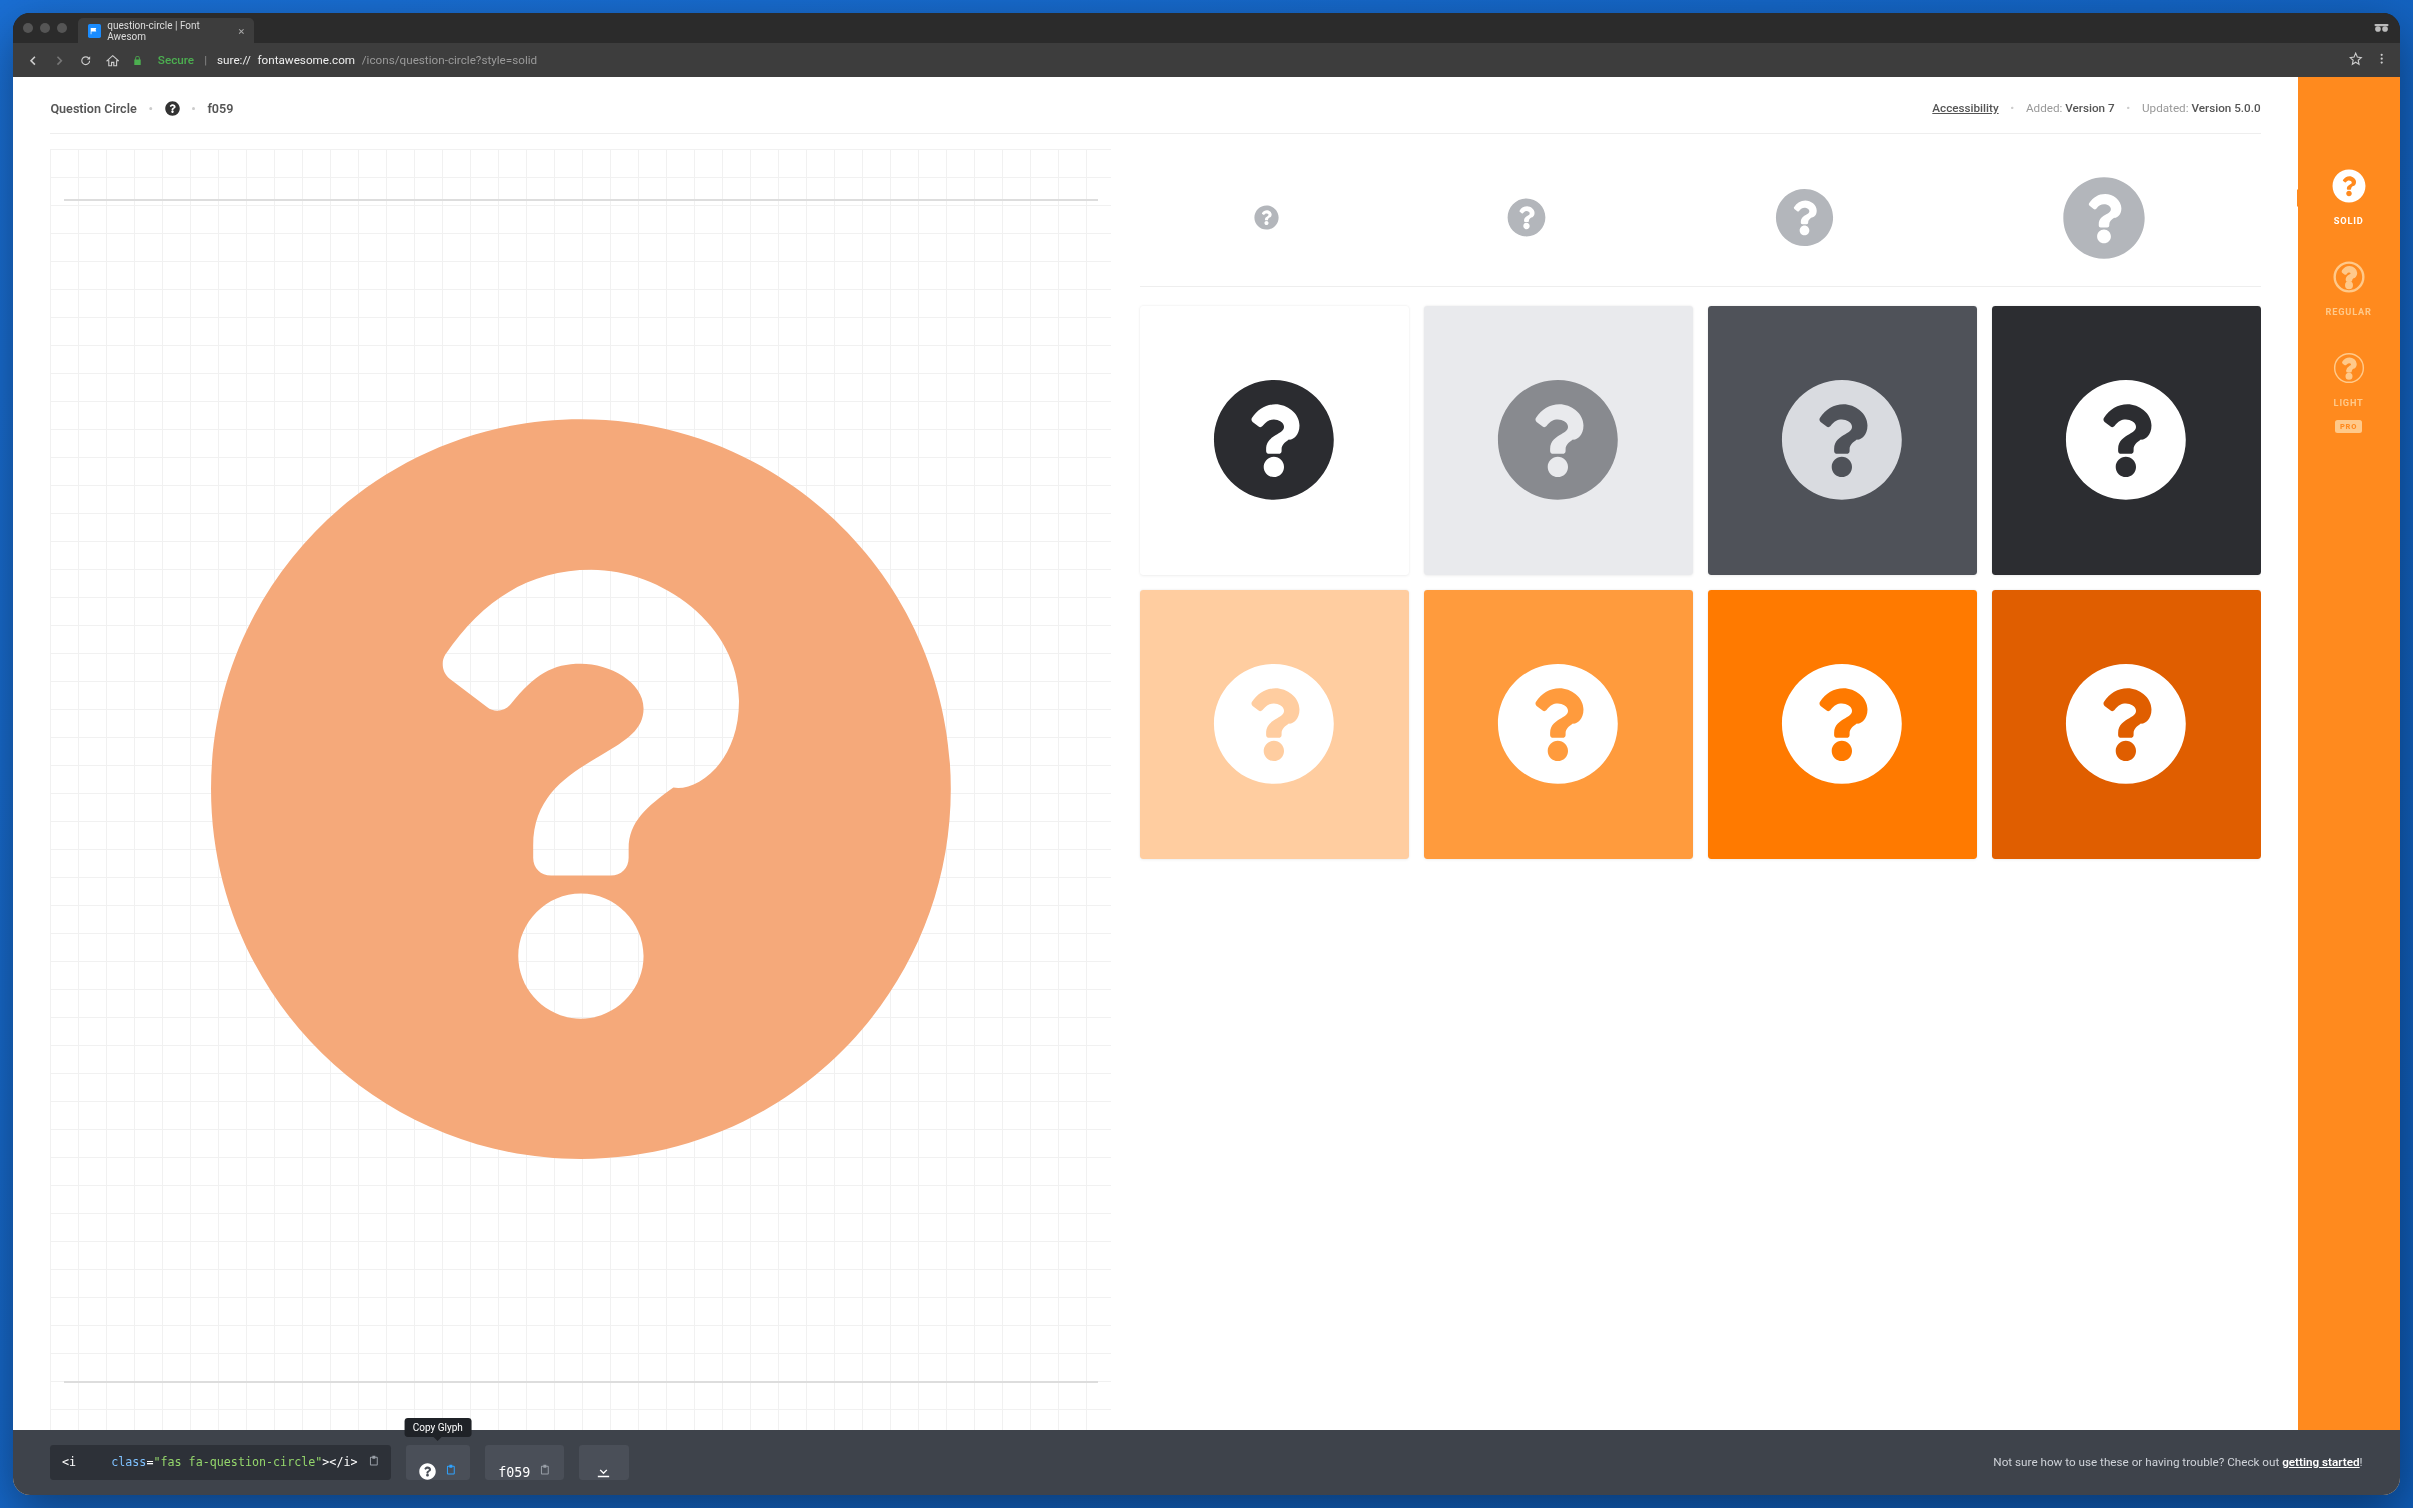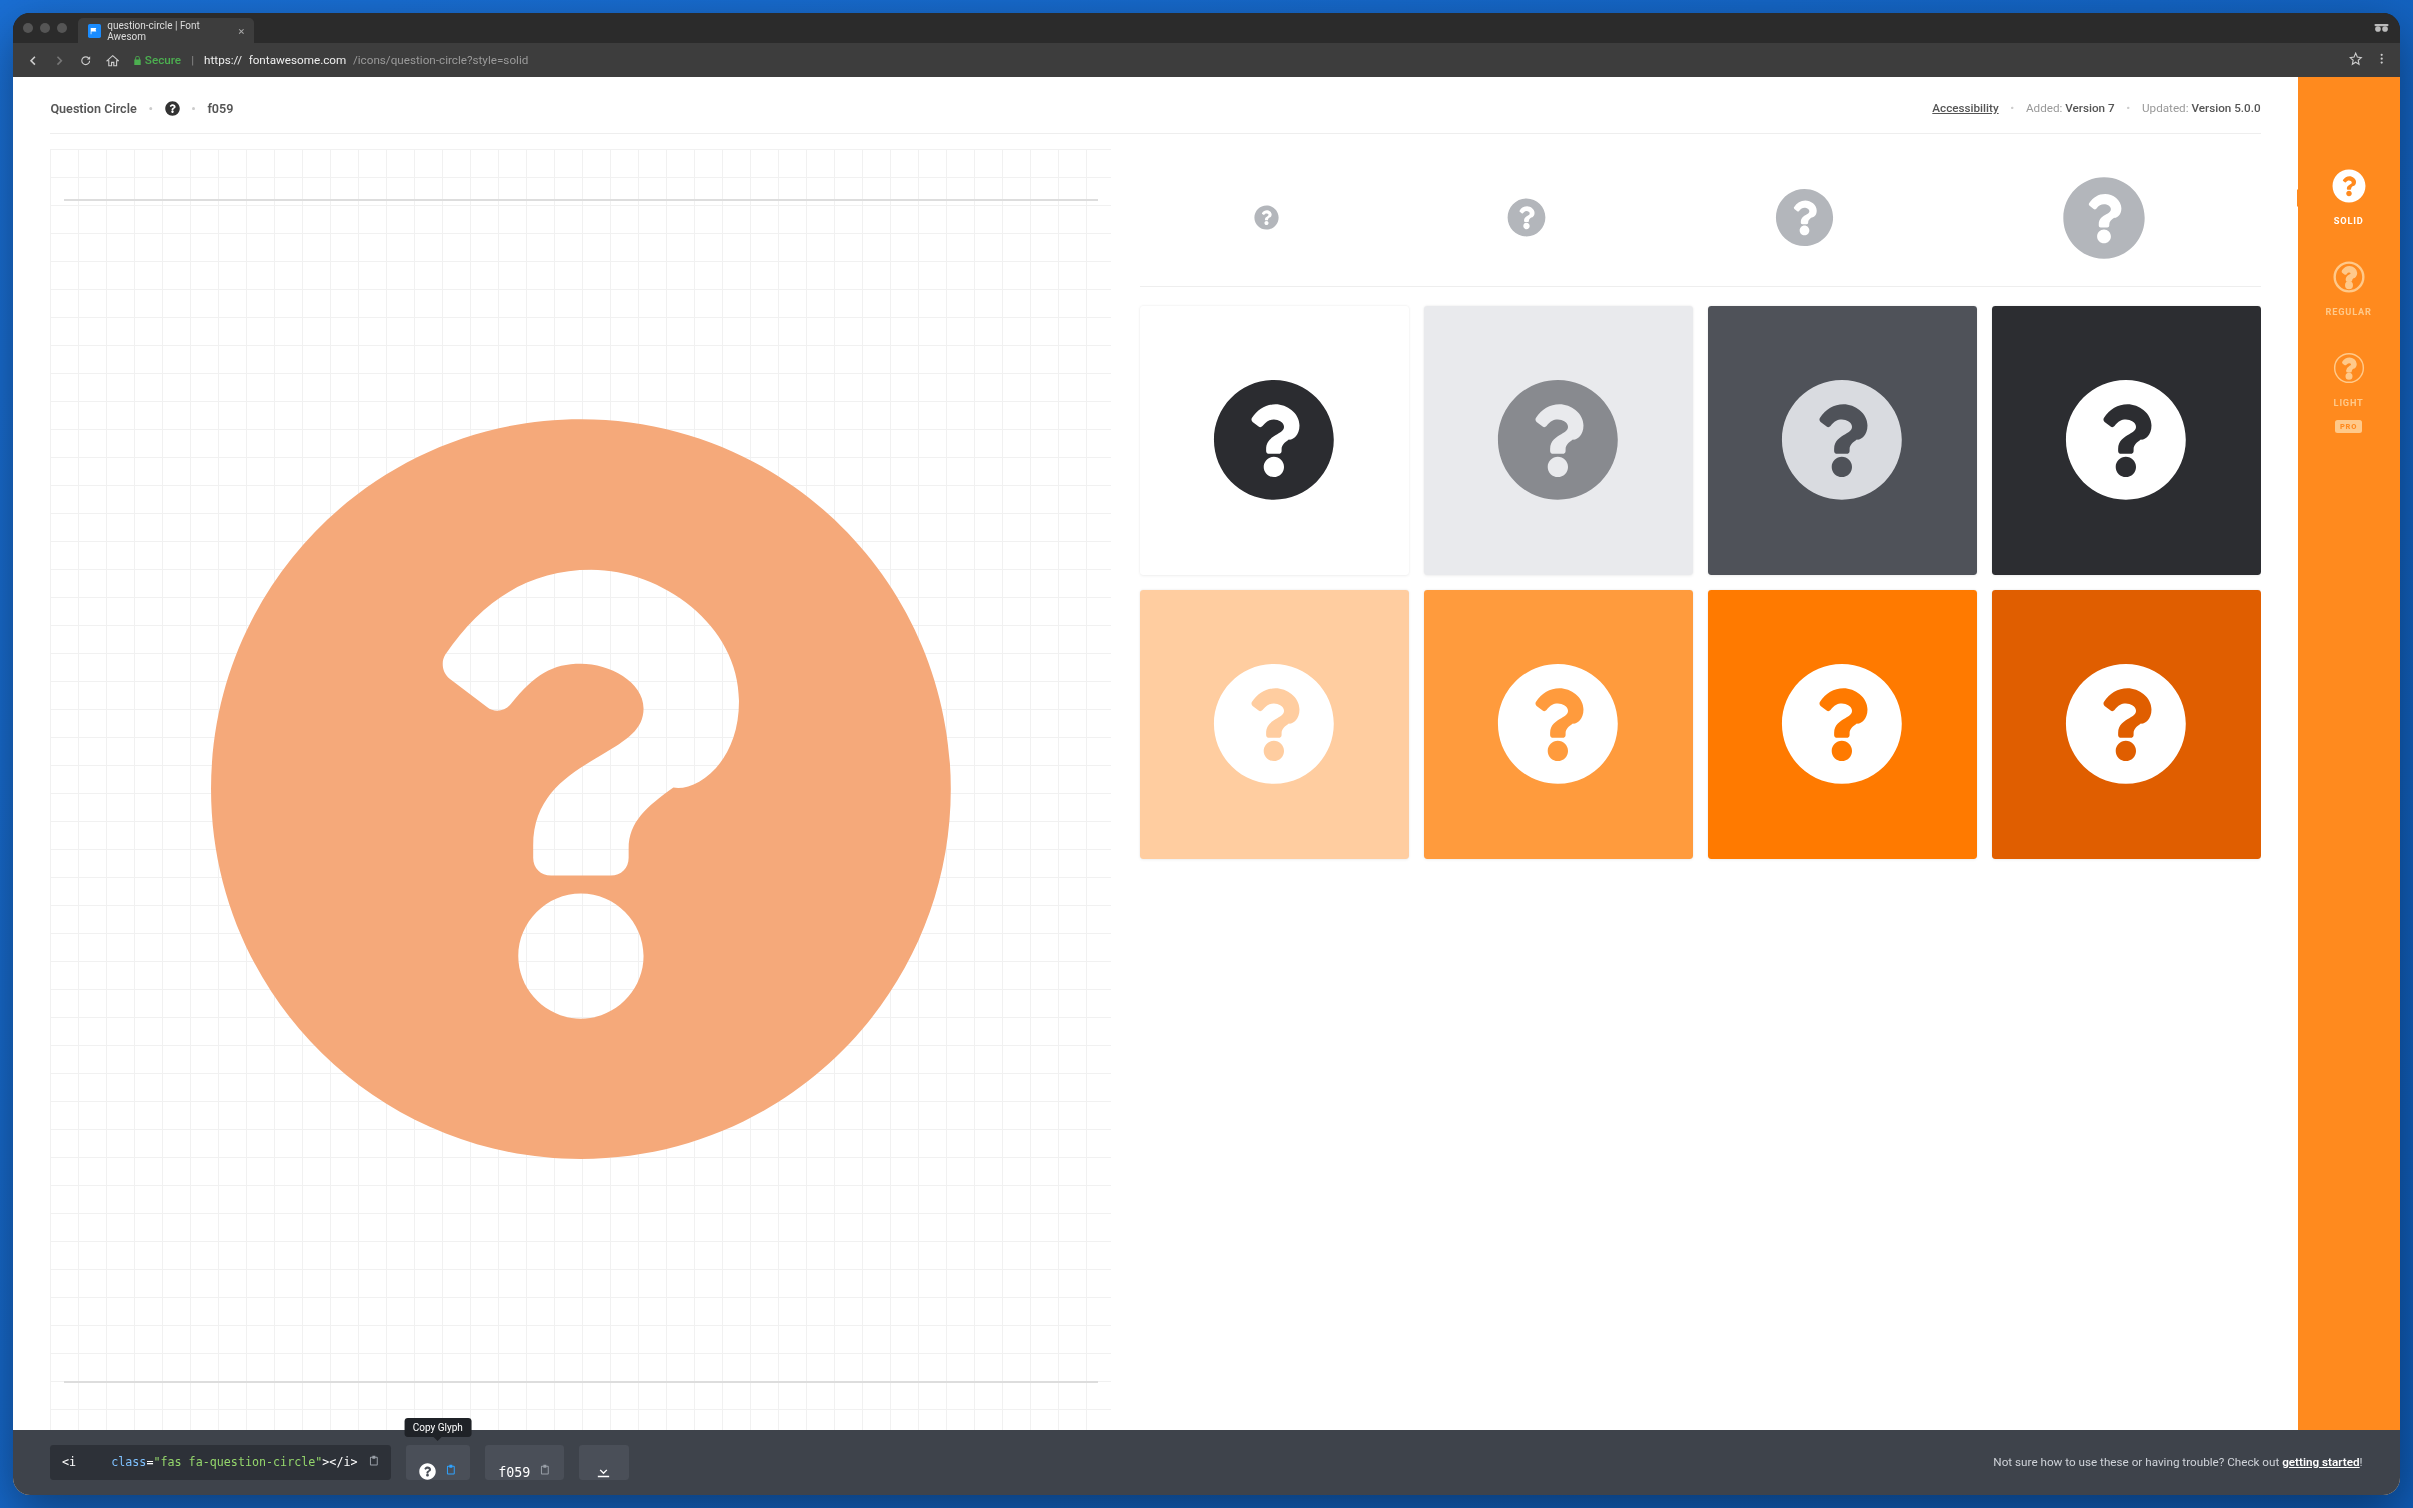--- a/index.html
+++ b/index.html
@@ -61,21 +61,21 @@
   .addr-icon svg { fill: #ccc; width: 13.4px; height: 13.4px; }
   .omnibox {
     flex: 1;
     display: flex;
     align-items: center;
     gap: 6.7px;
     height: 23.5px;
     font-size: 11.7px;
     color: #ddd;
   }
-  .secure-chip { display:flex; align-items:center; gap:2px; color:#4caf50; font-weight:500;}
+  .secure-chip { display:flex; align-items:center; gap:15px; color:#4caf50; font-weight:500;}
   .secure-chip svg { fill:#4caf50; width:11px; height:11px;}
   .url-divider { color:#888; margin:0 3.4px;}
   .url-host { color:#eee; }
   .url-path { color:#9a9a9a; }
   .star-icon svg, .kebab svg { fill:#ccc; width:13.4px; height:13.4px; }
 
   
   .page { flex:1; background:#fff; display:flex; flex-direction:column; overflow:hidden; }
   .page-body { flex:1; display:flex; overflow:hidden; }
   .main-col { flex:1; padding: 23.5px 37px 0 37px; display:flex; flex-direction:column; gap:15px; }
@@ -225,21 +225,21 @@
         </svg>
       </span>
     <div class="omnibox">
       <span class="secure-chip">
         <svg viewBox="0 0 24 24">
             <path d="M12 2a5 5 0 00-5 5v3H5v12h14V10h-2V7a5 5 0 00-5-5zm-3 8V7a3 3 0 116 0v3z"></path>
           </svg>
         <span>Secure</span>
       </span>
       <span class="url-divider">|</span>
-      <span class="url-host">https://</span>
+      <span class="url-host">sure://</span>
         <span class="url-host">fontawesome.com</span>
         <span class="url-path">/icons/question-circle?style=solid</span>
     </div>
     <span class="star-icon"><svg viewBox="0 0 24 24">
           <path d="M12 2l2.9 6.9L22 10l-5.5 4.7L18 22l-6-3.7L6 22l1.5-7.3L2 10l7.1-1.1z" fill="none" stroke="#ccc" stroke-width="2"></path>
         </svg></span>
     <span class="kebab"><svg viewBox="0 0 24 24">
           <circle cx="12" cy="5" r="2"></circle>
           <circle cx="12" cy="12" r="2"></circle>
           <circle cx="12" cy="19" r="2"></circle>

